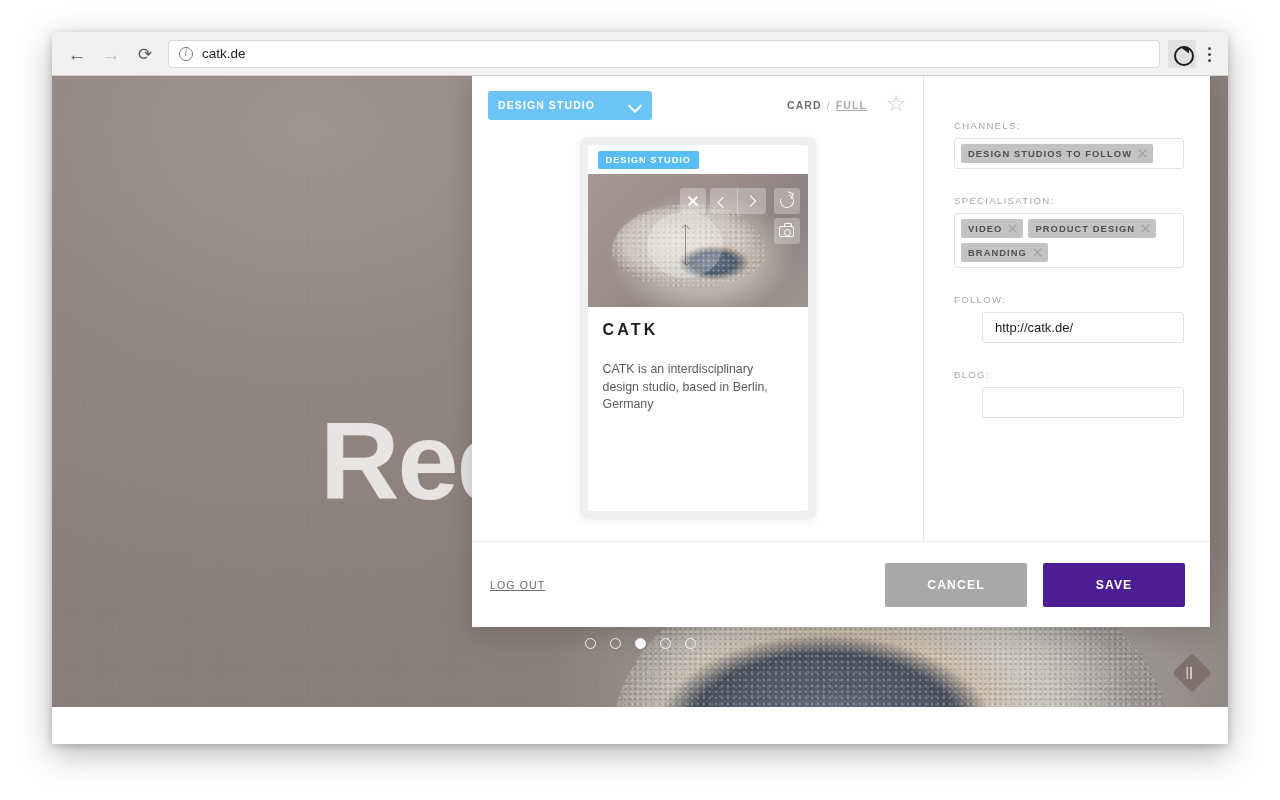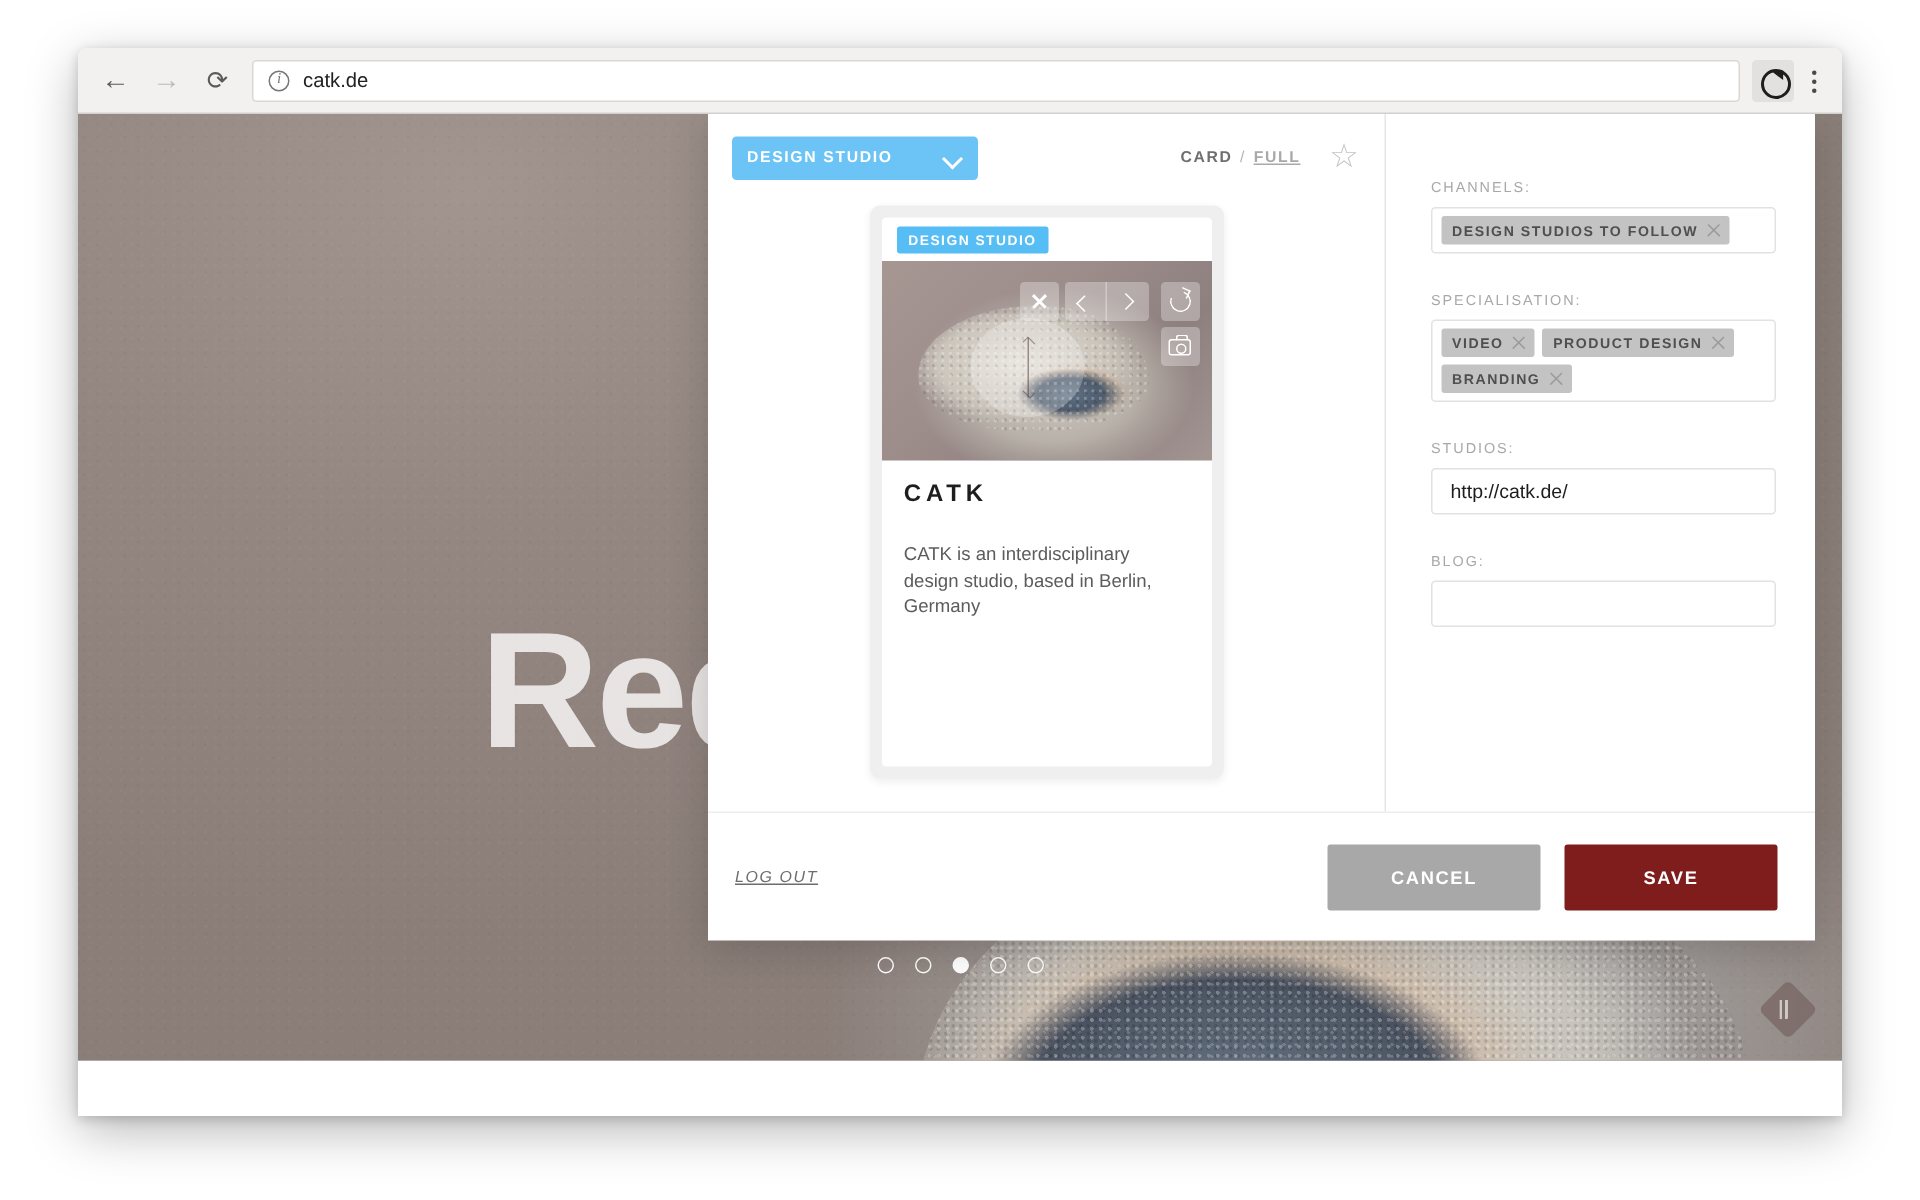--- a/index.html
+++ b/index.html
@@ -641,20 +641,21 @@
     flex-wrap: wrap;
     gap: 5px 5px;
     align-items: center;
     background: #fff;
   }
   .field-box.text-input {
     padding: 0 12px;
     font-size: 13px;
     color: #1d1d1d;
     align-items: center;
+    margin-left: 28px;
   }
   .tag {
     background: #c3c3c3;
     border-radius: 2px;
     height: 19px;
     display: flex;
     align-items: center;
     padding: 0 5px 0 7px;
     gap: 5px;
   }
@@ -686,41 +687,40 @@
     border-top: 1px solid #ededed;
     display: flex;
     align-items: center;
     padding: 0 25px 0 18px;
   }
   #logout-link {
     font-size: 10.6px;
     letter-spacing: 1.1px;
     color: #6d6d6d;
     text-decoration: underline;
-    font-style: italic;
   }
   #footer-actions {
     margin-left: auto;
     display: flex;
     gap: 16px;
   }
   .footer-btn {
     width: 142px;
     height: 44px;
     border: none;
     border-radius: 2px;
     color: #ffffff;
     font-size: 12.2px;
     font-weight: bold;
     letter-spacing: 1.1px;
     font-family: "Liberation Sans", sans-serif;
     cursor: pointer;
   }
   #cancel-button { background: #a8a8a8; }
-  #save-button   { background: #7f1d1d; }
+  #save-button   { background: #4c1d95; }
 </style>
 </head>
 <body>
 
 <div id="browser-window">
 
 
   <div id="browser-toolbar">
     <div class="nav-btn" id="back-button">
       <span class="arrow-glyph">←</span>
@@ -852,21 +852,21 @@
                   <span class="tag-label">PRODUCT DESIGN</span>
                   <span class="tag-remove-icon"></span>
                 </span>
                 <span class="tag">
                   <span class="tag-label">BRANDING</span>
                   <span class="tag-remove-icon"></span>
                 </span>
               </div>
             </div>
             <div class="field-group">
-              <div class="field-label">STUDIOS:</div>
+              <div class="field-label">FOLLOW:</div>
               <div class="field-box text-input">
                 <span>http://catk.de/</span>
               </div>
             </div>
             <div class="field-group">
               <div class="field-label">BLOG:</div>
               <div class="field-box text-input">
                 <span></span>
               </div>
             </div>

